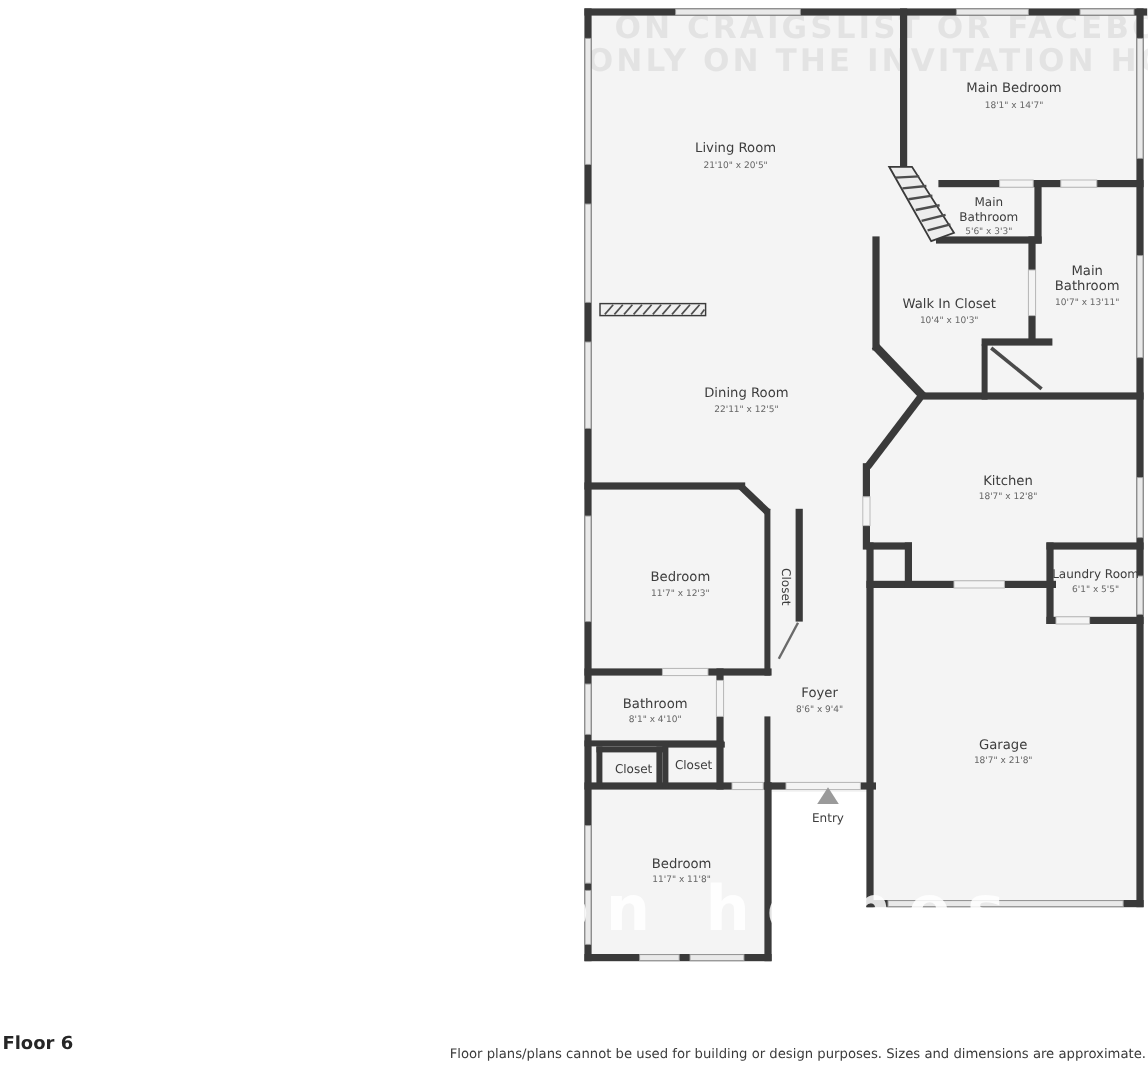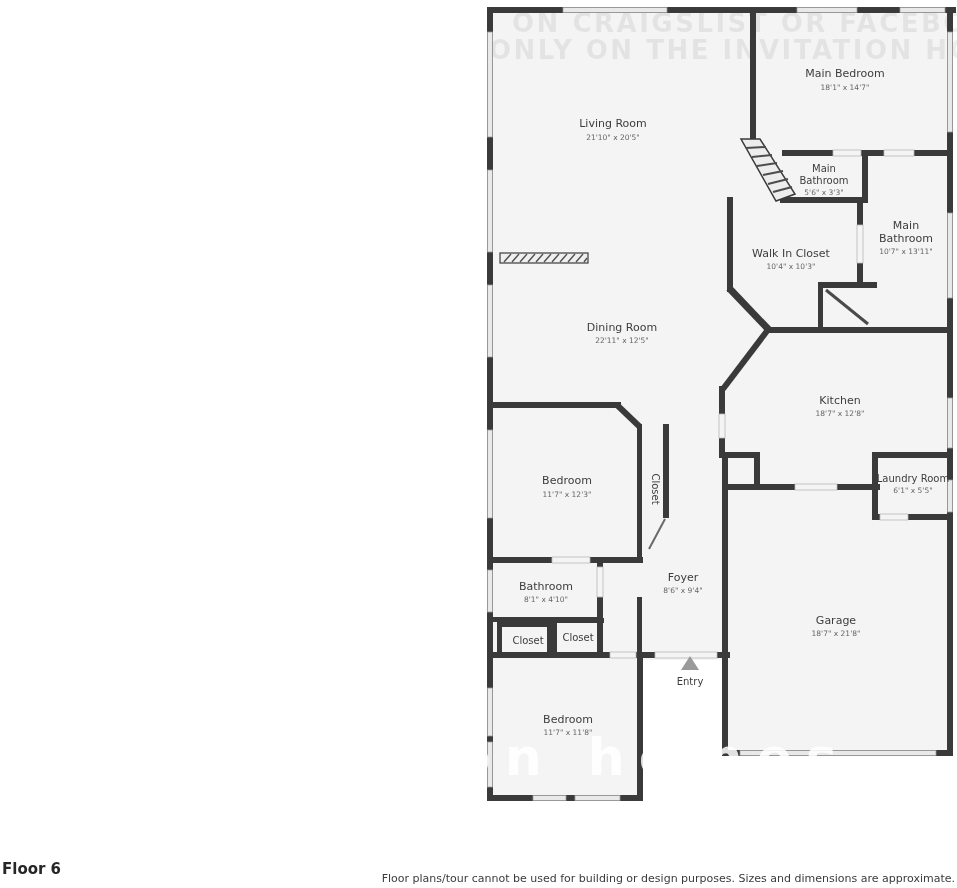--- a/index.html
+++ b/index.html
@@ -198,15 +198,15 @@
 
     <text class="room-name" x="568" y="723">Bedroom</text>
     <text class="room-dims" x="568" y="735">11'7" x 11'8"</text>
   </g>
 
   <text class="wm-bottom" x="455" y="775">on homes</text>
 
 </svg>
 
 <div id="floor-label">Floor 6</div>
-<div id="disclaimer">Floor plans/tour cannot be used for building or design purposes. Sizes and dimensions are approximate.</div>
+<div id="disclaimer">Floor plans/plans cannot be used for building or design purposes. Sizes and dimensions are approximate.</div>
 
 </div>
 
 </body></html>

